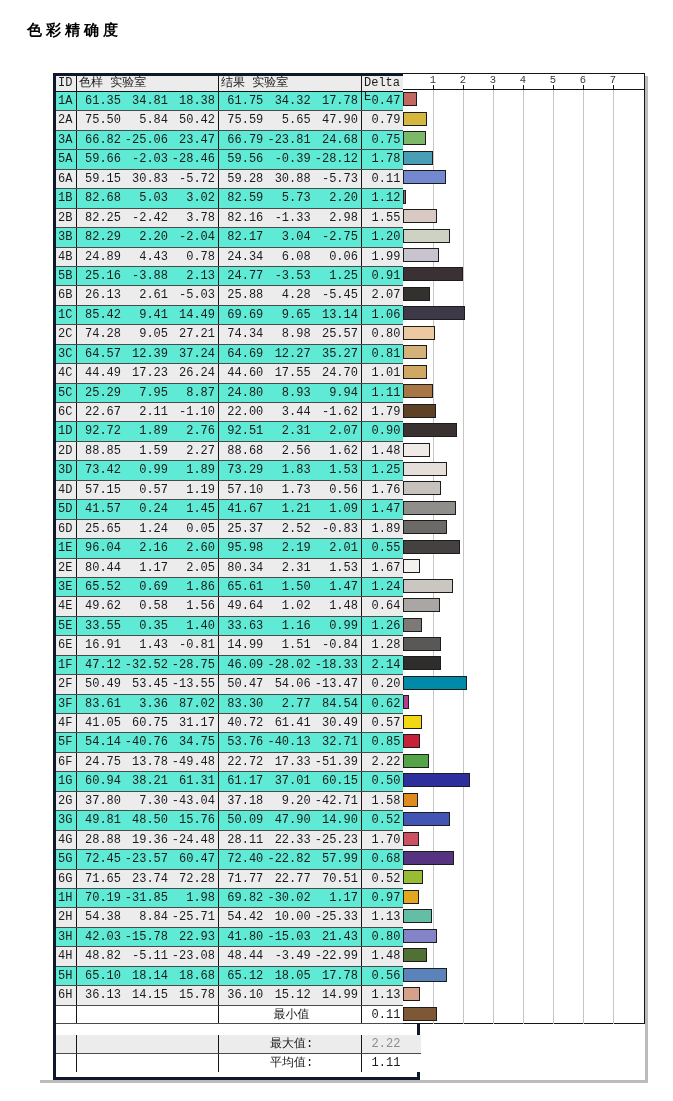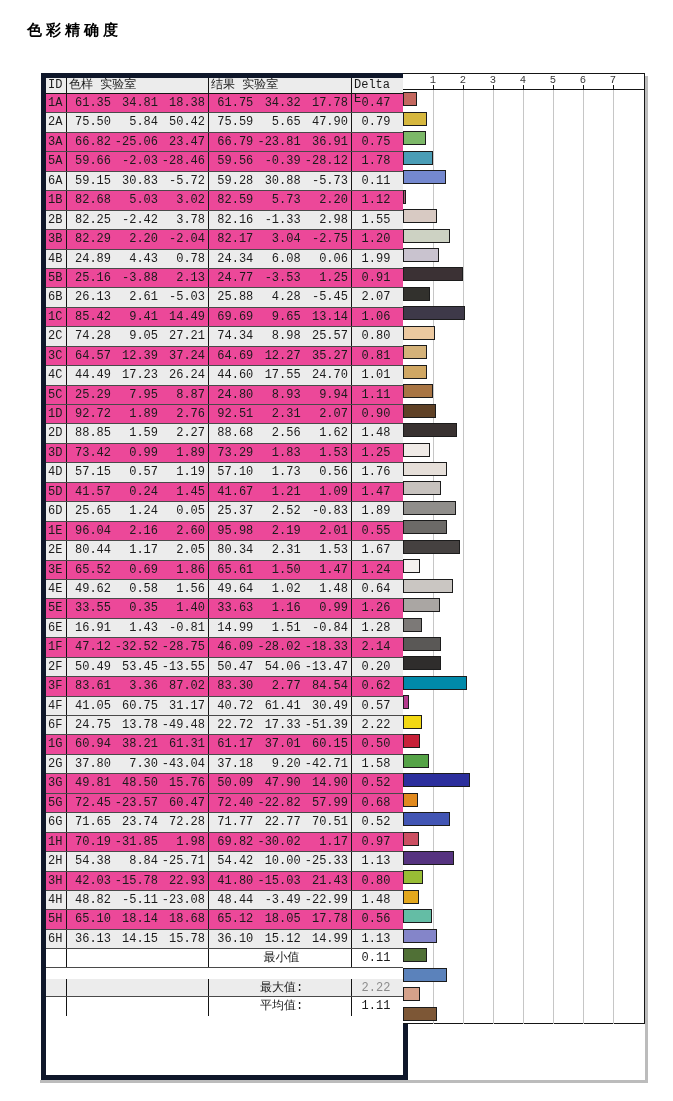--- a/index.html
+++ b/index.html
@@ -11,26 +11,26 @@
   .title{
     position:absolute;left:27px;top:21px;margin:0;
     font-family:"DejaVu Sans","Liberation Sans",sans-serif;
     font-size:15px;font-weight:bold;letter-spacing:4px;color:#000;
   }
   .tablewrap{
     position:absolute;left:37px;top:73px;width:608px;height:1007px;
     background:#fff;box-shadow:3px 3px 0 #bcbcbc;
   }
   .lefttable{
-    position:absolute;left:4px;top:0;width:367px;height:1007px;
-    border:5px solid #0f172a;box-sizing:border-box;background:#fff;
+    position:absolute;left:16px;top:0;width:367px;height:1007px;
+    border:3px solid #0f172a;box-sizing:border-box;background:#fff;
   }
   .trow,.hrow,.srow{display:flex;width:365px;font-size:12px;}
   .hrow{height:16px;line-height:14px;background:#ececec;border-bottom:1px solid #151515;box-sizing:border-box;}
-  .trow{height:19.45px;line-height:19px;border-bottom:1px solid #4a4a4a;box-sizing:border-box;background:#ec4899;}
+  .trow{height:19.45px;line-height:19px;border-bottom:1px solid #4a4a4a;box-sizing:border-box;background:#5eead4;}
   .trow.gray{background:#ececec;}
   .srow{height:18.6px;line-height:18px;border-bottom:1px solid #4a4a4a;box-sizing:border-box;background:#fff;}
   .srow.gray{background:#ececec;margin-top:11px;}
   .srow.last{border-bottom:none;}
   .c{box-sizing:border-box;height:100%;}
   .c.id{width:21px;border-right:1px solid #151515;padding-left:2px;}
   .c.lab{width:142px;border-right:1px solid #151515;display:flex;}
   .c.lab2{width:143px;}
   .c.lab span{flex:1;text-align:right;padding-right:3px;white-space:nowrap;}
   .c.delta{width:56px;text-align:center;padding-right:8px;}
@@ -92,21 +92,21 @@
         <div class="trow">
           <div class="c id">3A</div>
           <div class="c lab">
             <span>66.82</span>
             <span>-25.06</span>
             <span>23.47</span>
           </div>
           <div class="c lab lab2">
             <span>66.79</span>
             <span>-23.81</span>
-            <span>36.91</span>
+            <span>24.68</span>
           </div>
           <div class="c delta">0.75</div>
         </div>
         <div class="trow">
           <div class="c id">5A</div>
           <div class="c lab">
             <span>59.66</span>
             <span>-2.03</span>
             <span>-28.46</span>
           </div>
@@ -278,20 +278,34 @@
             <span>7.95</span>
             <span>8.87</span>
           </div>
           <div class="c lab lab2">
             <span>24.80</span>
             <span>8.93</span>
             <span>9.94</span>
           </div>
           <div class="c delta">1.11</div>
         </div>
+        <div class="trow gray">
+          <div class="c id">6C</div>
+          <div class="c lab">
+            <span>22.67</span>
+            <span>2.11</span>
+            <span>-1.10</span>
+          </div>
+          <div class="c lab lab2">
+            <span>22.00</span>
+            <span>3.44</span>
+            <span>-1.62</span>
+          </div>
+          <div class="c delta">1.79</div>
+        </div>
         <div class="trow">
           <div class="c id">1D</div>
           <div class="c lab">
             <span>92.72</span>
             <span>1.89</span>
             <span>2.76</span>
           </div>
           <div class="c lab lab2">
             <span>92.51</span>
             <span>2.31</span>
@@ -502,20 +516,34 @@
             <span>60.75</span>
             <span>31.17</span>
           </div>
           <div class="c lab lab2">
             <span>40.72</span>
             <span>61.41</span>
             <span>30.49</span>
           </div>
           <div class="c delta">0.57</div>
         </div>
+        <div class="trow">
+          <div class="c id">5F</div>
+          <div class="c lab">
+            <span>54.14</span>
+            <span>-40.76</span>
+            <span>34.75</span>
+          </div>
+          <div class="c lab lab2">
+            <span>53.76</span>
+            <span>-40.13</span>
+            <span>32.71</span>
+          </div>
+          <div class="c delta">0.85</div>
+        </div>
         <div class="trow gray">
           <div class="c id">6F</div>
           <div class="c lab">
             <span>24.75</span>
             <span>13.78</span>
             <span>-49.48</span>
           </div>
           <div class="c lab lab2">
             <span>22.72</span>
             <span>17.33</span>
@@ -557,20 +585,34 @@
             <span>49.81</span>
             <span>48.50</span>
             <span>15.76</span>
           </div>
           <div class="c lab lab2">
             <span>50.09</span>
             <span>47.90</span>
             <span>14.90</span>
           </div>
           <div class="c delta">0.52</div>
+        </div>
+        <div class="trow gray">
+          <div class="c id">4G</div>
+          <div class="c lab">
+            <span>28.88</span>
+            <span>19.36</span>
+            <span>-24.48</span>
+          </div>
+          <div class="c lab lab2">
+            <span>28.11</span>
+            <span>22.33</span>
+            <span>-25.23</span>
+          </div>
+          <div class="c delta">1.70</div>
         </div>
         <div class="trow">
           <div class="c id">5G</div>
           <div class="c lab">
             <span>72.45</span>
             <span>-23.57</span>
             <span>60.47</span>
           </div>
           <div class="c lab lab2">
             <span>72.40</span>

